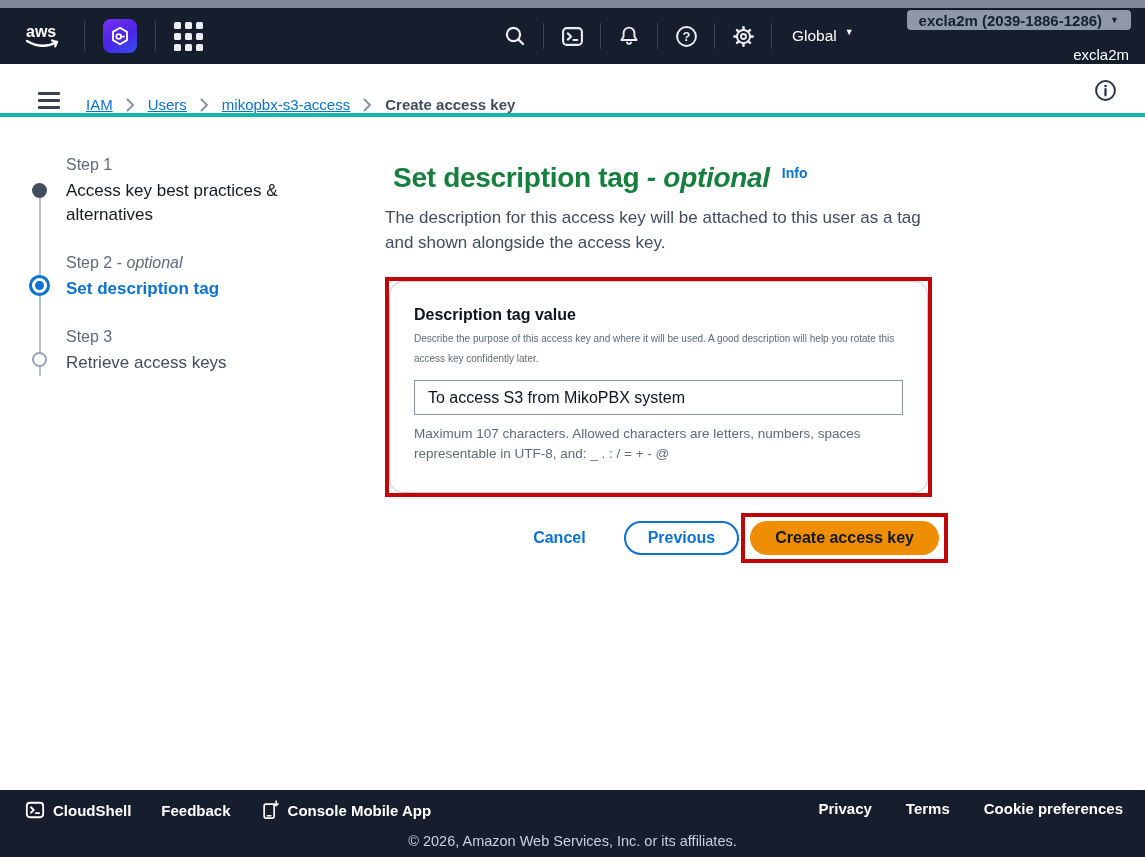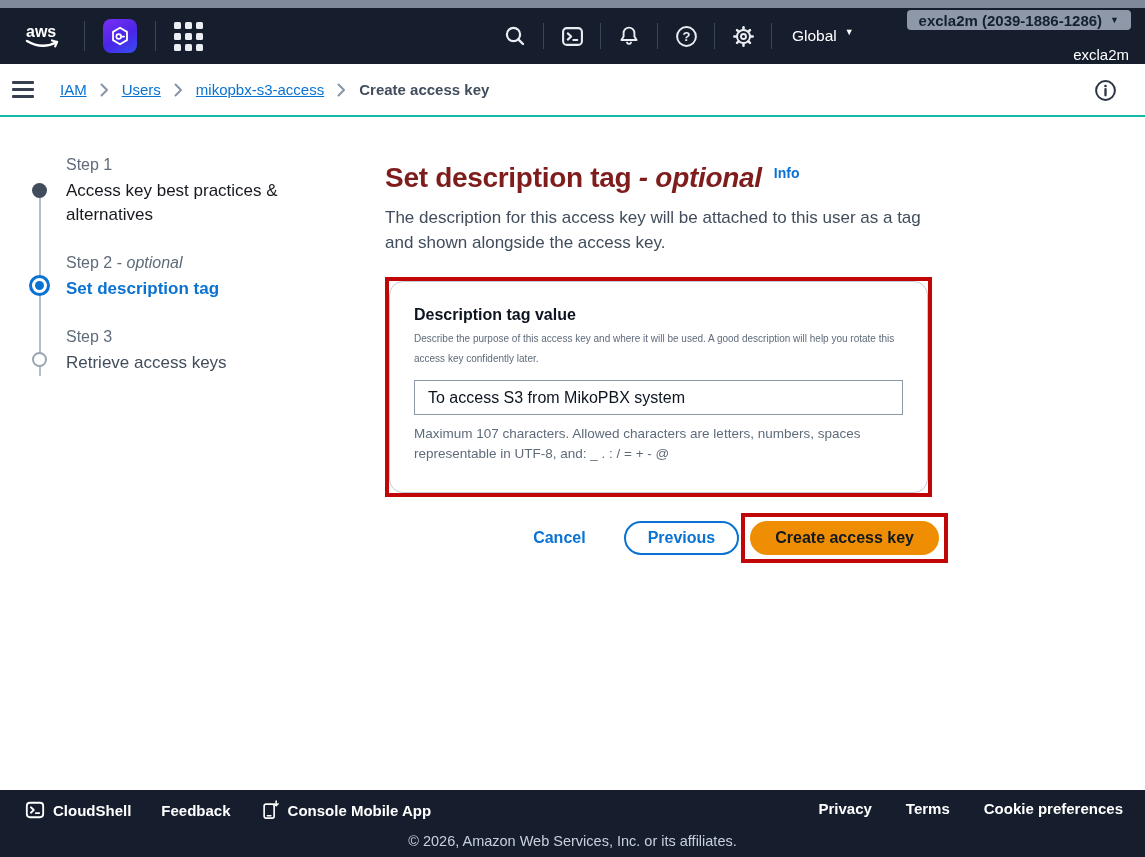--- a/index.html
+++ b/index.html
@@ -26,21 +26,21 @@
   .global { display:flex; align-items:flex-start; gap:8px; font-size:15.5px; color:#fff; margin-left:4px; cursor:pointer; }
   .caret { font-size:9px; color:#fff; }
   .account-btn { position:absolute; top:2px; right:14px; height:20px; padding:0 12px;
                  background:#8e98a9; border-radius:4px; color:#13202e; font-weight:bold;
                  font-size:15px; display:flex; align-items:center; gap:8px; cursor:pointer; }
   .account-btn .caret { color:#13202e; }
   .account-sub { position:absolute; top:38px; right:16px; color:#fff; font-size:15px; }
 
   
   .crumbbar { position:absolute; top:64px; left:0; width:100%; height:53px; background:#fff;
-              border-bottom:2px solid #14b8a6; display:flex; align-items:center; padding:0 12px; }
+              border-bottom:4px solid #14b8a6; display:flex; align-items:flex-end; padding:0 38px; }
   .hamburger { width:22px; cursor:pointer; }
   .hamburger div { height:3px; background:#374050; border-radius:1px; margin:4px 0; }
   .crumbs { display:flex; align-items:center; gap:13px; margin-left:26px; font-size:15px; }
   .crumb-link { color:#0972d3; text-decoration:underline; cursor:pointer; }
   .crumb-cur { color:#414d5c; font-weight:bold; }
   .crumb-sep { display:flex; align-items:center; }
   .info-circle { position:absolute; right:28px; top:15px; cursor:pointer; }
 
   
   .content { position:absolute; top:118px; left:0; width:100%; height:672px; background:#fff; }
@@ -56,21 +56,21 @@
   .dot { position:absolute; background:#fff; border-radius:50%; }
   .dot.done { width:15px; height:15px; background:#414d5c; left:2px; top:27px; }
   .dot.current { width:21px; height:21px; border:3px solid #0972d3; left:-1px; top:21px;
                  display:flex; align-items:center; justify-content:center; }
   .dot.current i { width:9px; height:9px; border-radius:50%; background:#0972d3; }
   .dot.next { width:15px; height:15px; border:2px solid #9aa5b1; left:2px; top:24px; }
 
   
   .main { position:absolute; left:385px; top:44px; width:547px; }
   .h1row { display:flex; align-items:flex-start; gap:12px; }
-  h1 { font-size:28px; color:#7f1d1d; letter-spacing:-0.3px; line-height:32px; }
+  h1 { font-size:28px; color:#15803d; letter-spacing:-0.3px; line-height:32px;margin-left:8px; }
   h1 .opt { font-style:italic; }
   .info-link { color:#0972d3; font-size:14px; font-weight:bold; margin-top:3px; cursor:pointer; }
   .intro { margin-top:11px; font-size:17px; line-height:25px; color:#414d5c; width:540px; }
 
   .annotation { margin-top:22px; border:4px solid #c00606; }
   .card { background:#fff; border:1px solid #c3ccd6; border-radius:14px; padding:24px 24px 28px; }
   .field-label { font-size:16px; font-weight:bold; color:#0b1420; }
   .field-desc { margin-top:5px; font-size:10px; line-height:20px; color:#5f6b7a; width:492px; }
   .text-input { margin-top:11px; width:100%; height:35px; border:1px solid #8a98a8; border-radius:0;
                 padding:0 13px; font-size:16px; color:#0b1420; background:#fff;

